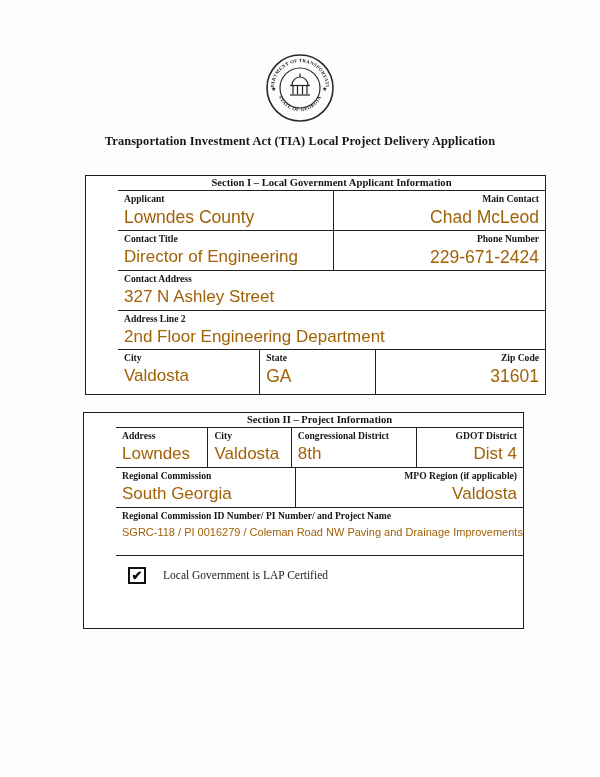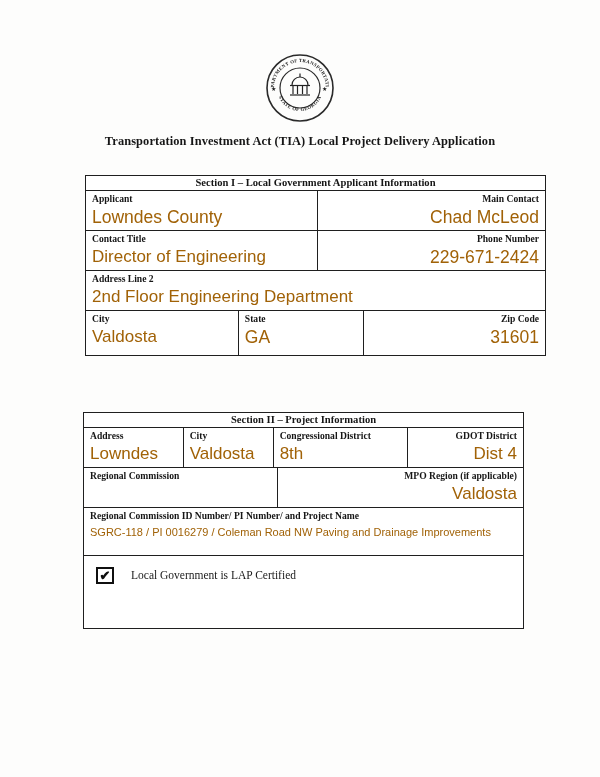--- a/index.html
+++ b/index.html
@@ -26,20 +26,21 @@
     width: 100%;
     text-align: center;
     font-weight: bold;
     font-size: 12.4px;
     letter-spacing: 0.1px;
   }
   .tbl {
     position: absolute;
     border: 1.4px solid #1f1f1f;
     background: #fff;
+    padding-left: 32px;
   }
   .tbl-1 { left: 85px;  top: 175px; width: 461px; }
   .tbl-2 { left: 83px;  top: 412px; width: 441px; }
   .tbl-header {
     border-bottom: 1px solid #1f1f1f;
     text-align: center;
     font-weight: bold;
     font-size: 10.6px;
     padding: 1px 0 2px 0;
   }
@@ -159,20 +160,26 @@
       <div class="cell t1-c-left">
         <div class="label">Contact Title</div>
         <div class="value">Director of Engineering</div>
       </div>
       <div class="cell t1-c-right grow">
         <div class="label">Phone Number</div>
         <div class="value lg">229-671-2424</div>
       </div>
     </div>
 
+    <div class="row h35">
+      <div class="cell full">
+        <div class="label">Contact Address</div>
+        <div class="value">327 N Ashley Street</div>
+      </div>
+    </div>
 
     <div class="row h38">
       <div class="cell full">
         <div class="label">Address Line 2</div>
         <div class="value">2nd Floor Engineering Department</div>
       </div>
     </div>
 
     <div class="row h44">
       <div class="cell t1-city">
@@ -208,20 +215,21 @@
       </div>
       <div class="cell t2-gdot grow">
         <div class="label">GDOT District</div>
         <div class="value">Dist 4</div>
       </div>
     </div>
 
     <div class="row h40">
       <div class="cell t2-rc">
         <div class="label">Regional Commission</div>
+        <div class="value">South Georgia</div>
       </div>
       <div class="cell t2-mpo grow">
         <div class="label">MPO Region (if applicable)</div>
         <div class="value">Valdosta</div>
       </div>
     </div>
 
     <div class="row h48">
       <div class="cell full">
         <div class="label">Regional Commission ID Number/ PI Number/ and Project Name</div>

